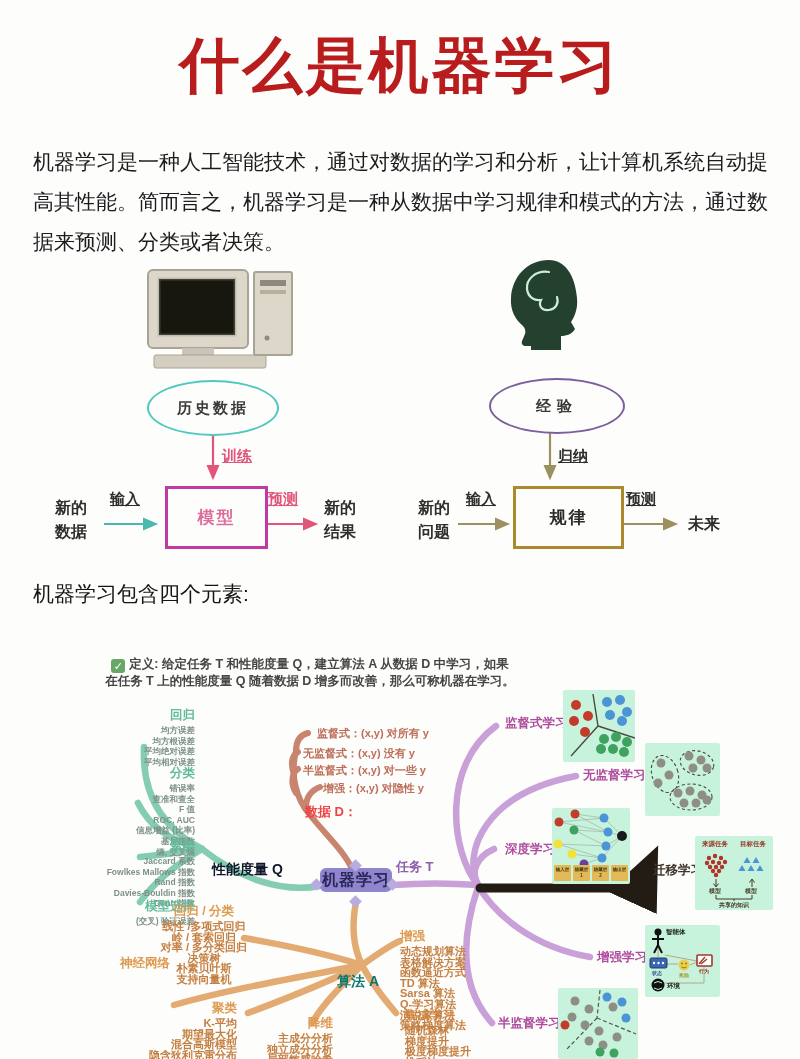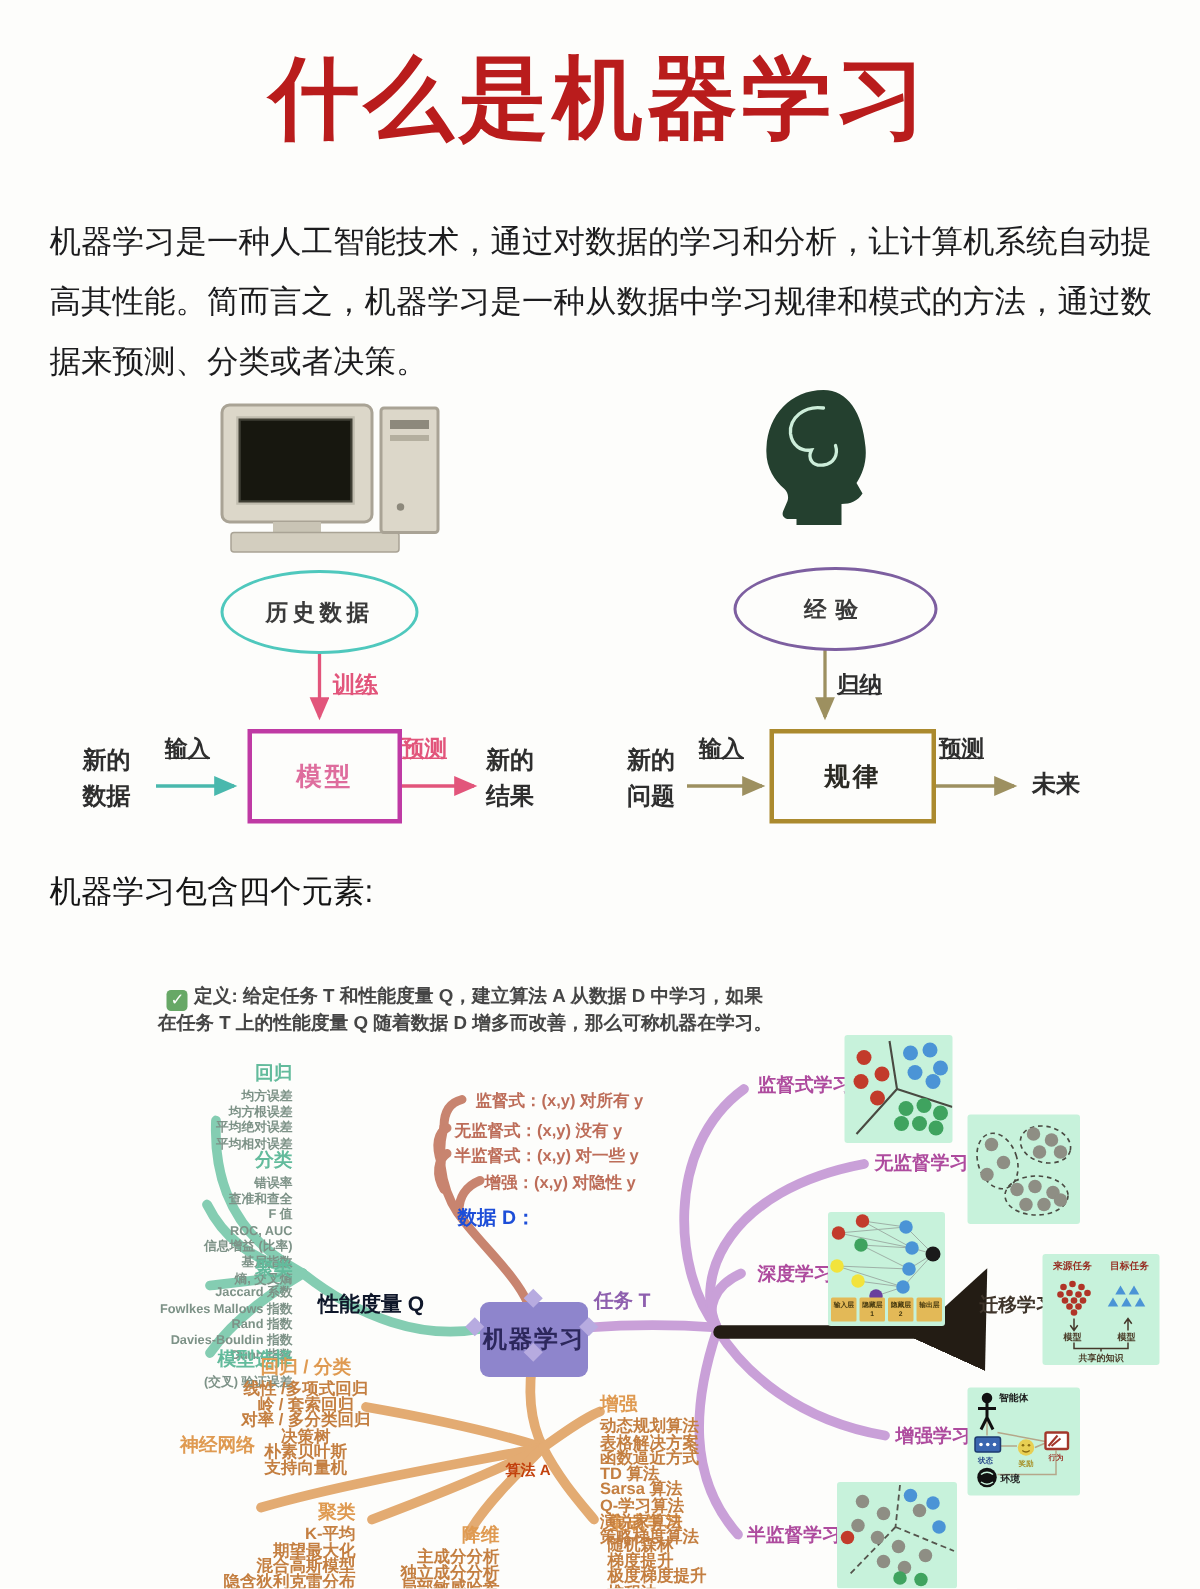--- a/index.html
+++ b/index.html
@@ -18,29 +18,29 @@
            letter-spacing:2px;background:#fdfdfb;}
   .flbl{font-weight:700;font-size:15px;color:#2e2e2e;text-decoration:underline;}
   .pink{color:#e2557b;}
   .twoline{font-size:16px;font-weight:700;color:#2e2e2e;line-height:24px;}
   
   .mindmap{top:655px;left:0;width:800px;height:404px;}
   .definition{left:92px;top:1px;width:436px;text-align:center;font-size:12.5px;line-height:17px;
               font-weight:700;color:#454545;}
   .check{display:inline-block;width:14px;height:14px;background:#67a866;border-radius:3px;
          color:#fff;font-size:11px;line-height:14px;font-weight:700;vertical-align:-2px;margin-right:4px;}
-  .center-node{left:320px;top:213px;width:72px;height:50px;background:#8e85cc;border-radius:6px;
+  .center-node{left:320px;top:213px;width:72px;height:24px;background:#8e85cc;border-radius:6px;
                display:flex;align-items:center;justify-content:center;color:#2c275c;
                font-weight:700;font-size:16px;letter-spacing:1px;}
   .diamond{width:9px;height:9px;background:#b7abe0;transform:rotate(45deg);}
   .branch-label{font-weight:700;}
   .lbl-q{color:#0f172a;font-size:14px;margin-top:48px;}
-  .lbl-d{color:#1d4ed8;font-size:13px;}
+  .lbl-d{color:#ef4444;font-size:13px;}
   .lbl-t{color:#8e5fae;font-size:13px;}
-  .lbl-a{color:#c2410c;font-size:10px;}
+  .lbl-a{color:#0f766e;font-size:14px;}
   .list-group{position:absolute;}
   .align-right{text-align:right;}
   .lg-header{font-weight:700;font-size:12.5px;margin-bottom:1px;}
   .q-group .lg-header{color:#63bb9c;}
   .q-group .lg-item{color:#7d9287;font-size:8.5px;line-height:10.6px;font-weight:700;}
   .a-group .lg-header{color:#df9a51;}
   .a-group .lg-item{color:#c47f41;font-size:11px;line-height:10.6px;font-weight:700;}
   .d-item{position:absolute;font-size:11px;font-weight:700;color:#bd6d59;white-space:nowrap;}
   .task-label{position:absolute;font-size:12.5px;font-weight:700;color:#ae4b9e;white-space:nowrap;}
   .task-dark{color:#3f352b;}

